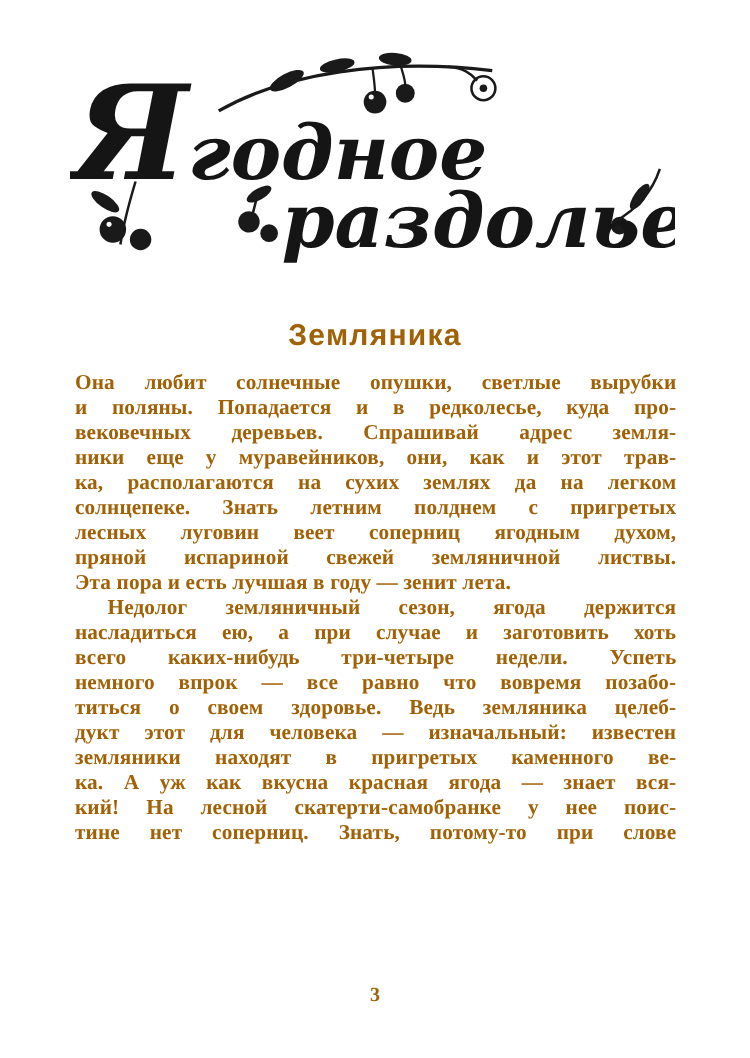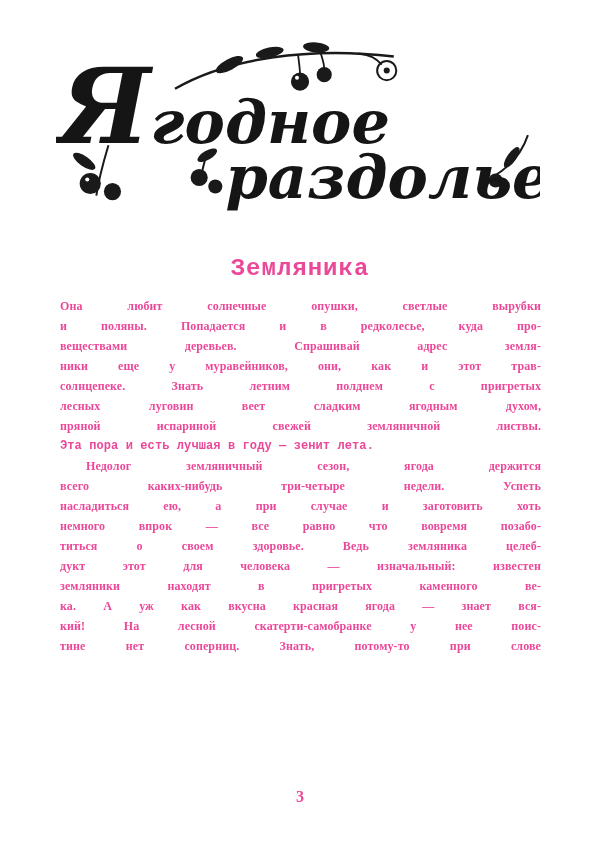--- a/index.html
+++ b/index.html
@@ -3,21 +3,21 @@
 <meta charset="utf-8">
 <style>
   html, body { margin: 0; padding: 0; background: #ffffff; }
   .page {
     position: relative;
     width: 600px;
     height: 846px;
     margin: 0 auto;
     background: #ffffff;
     overflow: hidden;
-    color: #ec4899;
+    color: #a16207;
   }
 
   
   .masthead {
     position: absolute;
     top: 24px;
     left: 56px;
     width: 484px;
     height: 192px;
   }
@@ -33,45 +33,45 @@
   .ink-stroke { stroke: #1a1a1a; fill: none; }
   .ink-fill   { fill: #1a1a1a; stroke: none; }
 
   
   .heading {
     position: absolute;
     top: 241px;
     left: 0;
     width: 100%;
     text-align: center;
-    font-family: Liberation Mono, monospace;
+    font-family: Liberation Sans, sans-serif;
     font-weight: 700;
     font-size: 24px;
     line-height: 1;
     letter-spacing: 1px;
   }
 
   
   .body-text {
     position: absolute;
     left: 60px;
     top: 296px;
     width: 481px;
     font-family: "Liberation Serif", "DejaVu Serif", serif;
     font-weight: 700;
-    font-size: 12px;
+    font-size: 17px;
     line-height: 20px;
     letter-spacing: 0.1px;
   }
   .paragraph { margin: 0; }
   .line {
     text-align: justify;
     text-align-last: justify;
   }
-  .line.para-end { text-align-last: left; font-family: Liberation Mono, monospace; }
+  .line.para-end { text-align-last: left; }
   .line.indent { text-indent: 26px; }
 
   
   .page-number {
     position: absolute;
     top: 789px;
     left: 0;
     width: 100%;
     text-align: center;
     font-family: "Liberation Serif", "DejaVu Serif", serif;
@@ -131,31 +131,32 @@
       <text class="mast-text mast-line2" x="168" y="172">раздолье</text>
     </svg>
   </div>
 
   <h1 class="heading">Земляника</h1>
 
   <main class="body-text">
       <div class="paragraph">
         <div class="line">Она любит солнечные опушки, светлые вырубки</div>
         <div class="line">и поляны. Попадается и в редколесье, куда про-</div>
-        <div class="line">веществами деревьев. Спрашивай адрес земля-</div>
+        <div class="line">вековечных деревьев. Спрашивай адрес земля-</div>
         <div class="line">ники еще у муравейников, они, как и этот трав-</div>
+        <div class="line">ка, располагаются на сухих землях да на легком</div>
         <div class="line">солнцепеке. Знать летним полднем с пригретых</div>
-        <div class="line">лесных луговин веет сладким ягодным духом,</div>
+        <div class="line">лесных луговин веет соперниц ягодным духом,</div>
         <div class="line">пряной испариной свежей земляничной листвы.</div>
         <div class="line para-end">Эта пора и есть лучшая в году — зенит лета.</div>
       </div>
       <div class="paragraph">
         <div class="line indent">Недолог земляничный сезон, ягода держится</div>
+        <div class="line">насладиться ею, а при случае и заготовить хоть</div>
         <div class="line">всего каких-нибудь три-четыре недели. Успеть</div>
-        <div class="line">насладиться ею, а при случае и заготовить хоть</div>
         <div class="line">немного впрок — все равно что вовремя позабо-</div>
         <div class="line">титься о своем здоровье. Ведь земляника целеб-</div>
         <div class="line">дукт этот для человека — изначальный: известен</div>
         <div class="line">земляники находят в пригретых каменного ве-</div>
         <div class="line">ка. А уж как вкусна красная ягода — знает вся-</div>
         <div class="line">кий! На лесной скатерти-самобранке у нее поис-</div>
         <div class="line">тине нет соперниц. Знать, потому-то при слове</div>
       </div>
     </main>
 

